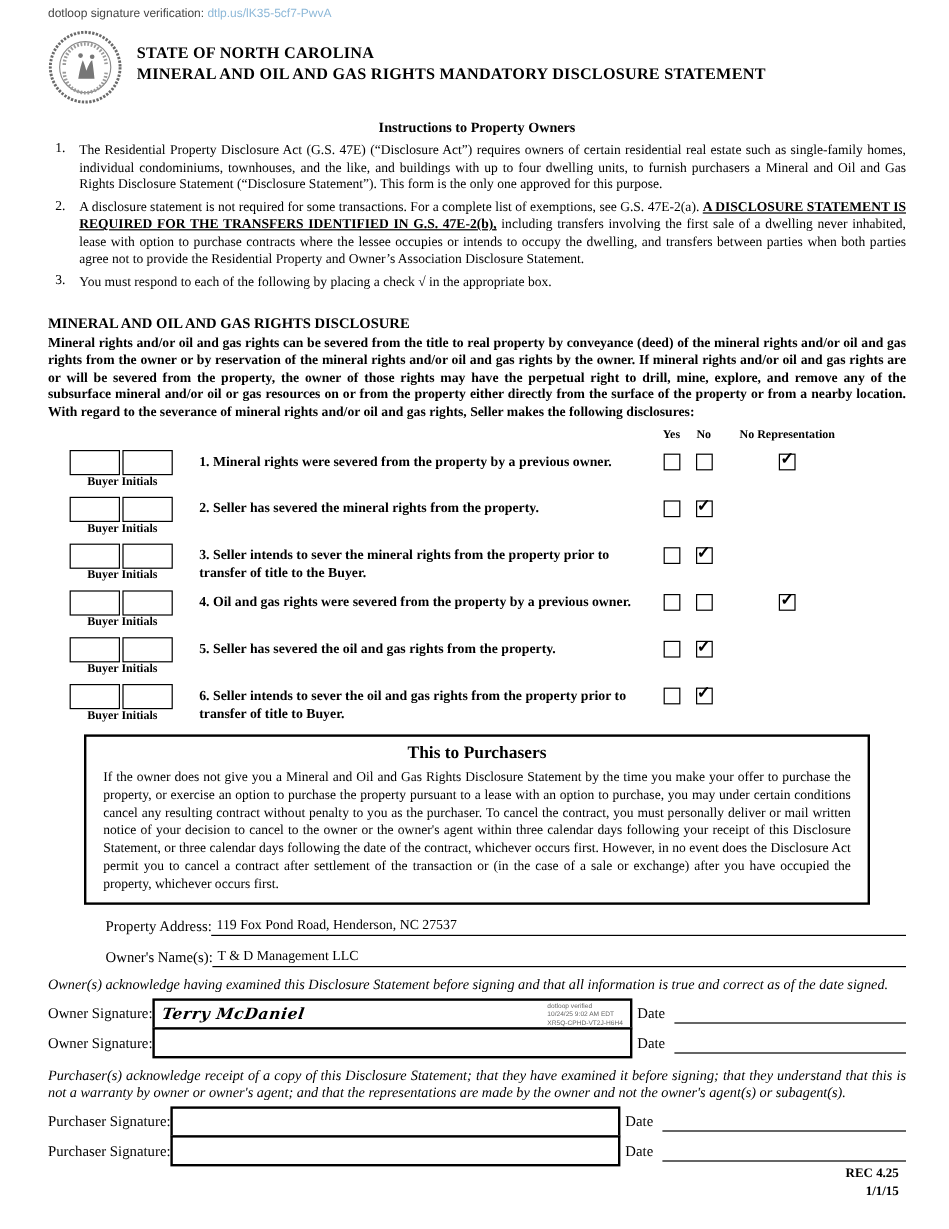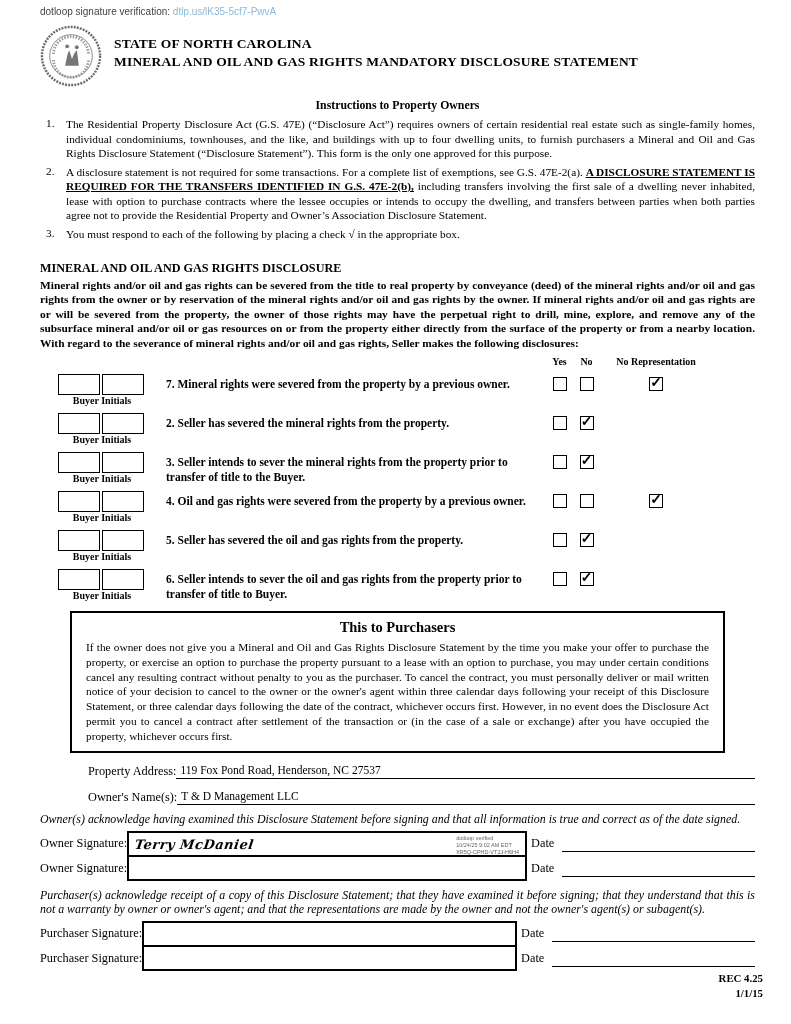--- a/index.html
+++ b/index.html
@@ -68,21 +68,21 @@
   .sig-box.purch { flex:0 0 375px; }
   .owner-rows { margin-top:4px; }
   .sig-script { position:absolute; left:6px; top:4px; font-family:"DejaVu Serif", serif; font-style:italic; font-weight:600;
                 font-size:13px; transform:skewX(-8deg); letter-spacing:.5px; }
   .dl-stamp { position:absolute; right:6px; top:2px; font-family:"Liberation Sans", sans-serif; font-size:5.5px;
               color:#666; line-height:1.3; text-align:left; }
   .date-lbl { margin-left:4px; }
   .date-line { flex:1; border-bottom:1.2px solid #000; height:16px; margin-left:8px; }
 
   
-  .footer { position:absolute; right:28px; bottom:22px; text-align:right; font-size:10.8px; font-weight:bold; line-height:1.45; }
+  .footer { position:absolute; right:42px; bottom:22px; text-align:right; font-size:10.8px; font-weight:bold; line-height:1.45; }
 </style>
 </head>
 <body>
 
 <div class="page">
 
   <div class="verify-bar">
     <span>dotloop signature verification:</span>
     <a href="#">dtlp.us/lK35-5cf7-PwvA</a>
   </div>
@@ -133,21 +133,21 @@
     </div>
 
     <div class="trow">
       <div class="initials">
         <div class="init-boxes">
             <span class="init-box"></span>
             <span class="init-box"></span>
           </div>
         <div class="init-label">Buyer Initials</div>
       </div>
-      <div class="stmt">7. Mineral rights were severed from the property by a previous owner.</div>
+      <div class="stmt">1. Mineral rights were severed from the property by a previous owner.</div>
       <div class="cbcell">
           <span class="cb"></span>
         </div>
       <div class="cbcell">
           <span class="cb"></span>
         </div>
       <div class="cbcell norep">
           <span class="cb" data-state="present">✓</span>
         </div>
     </div>

